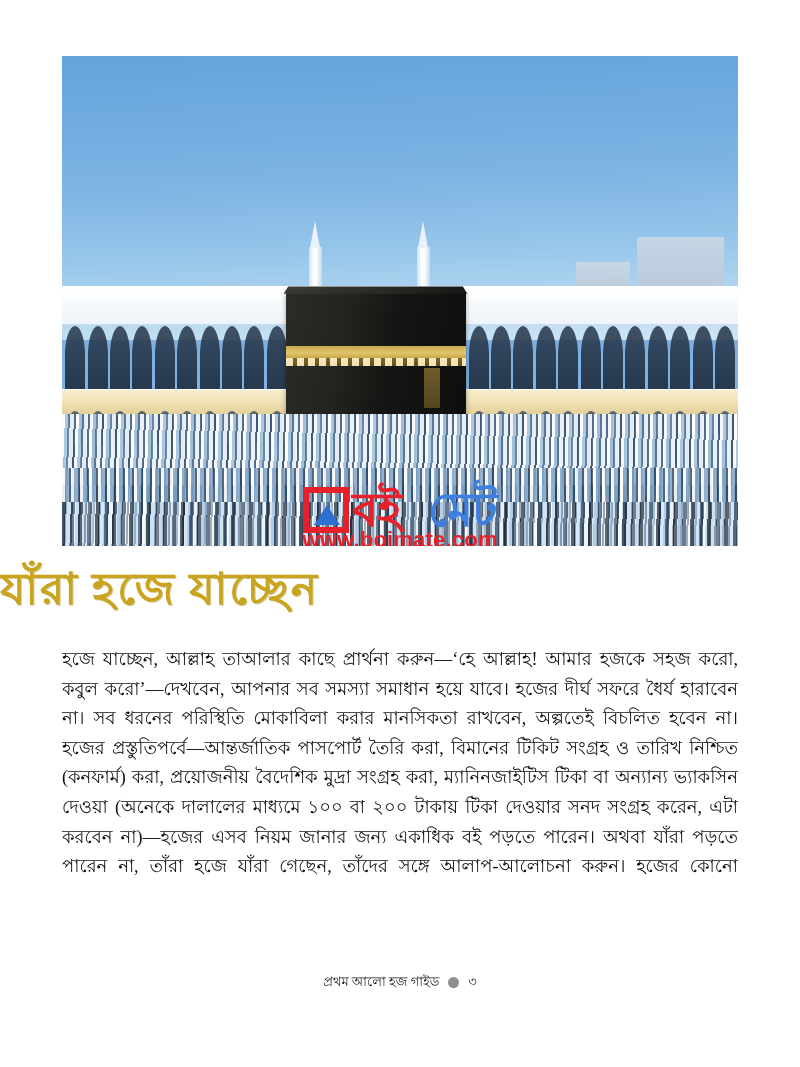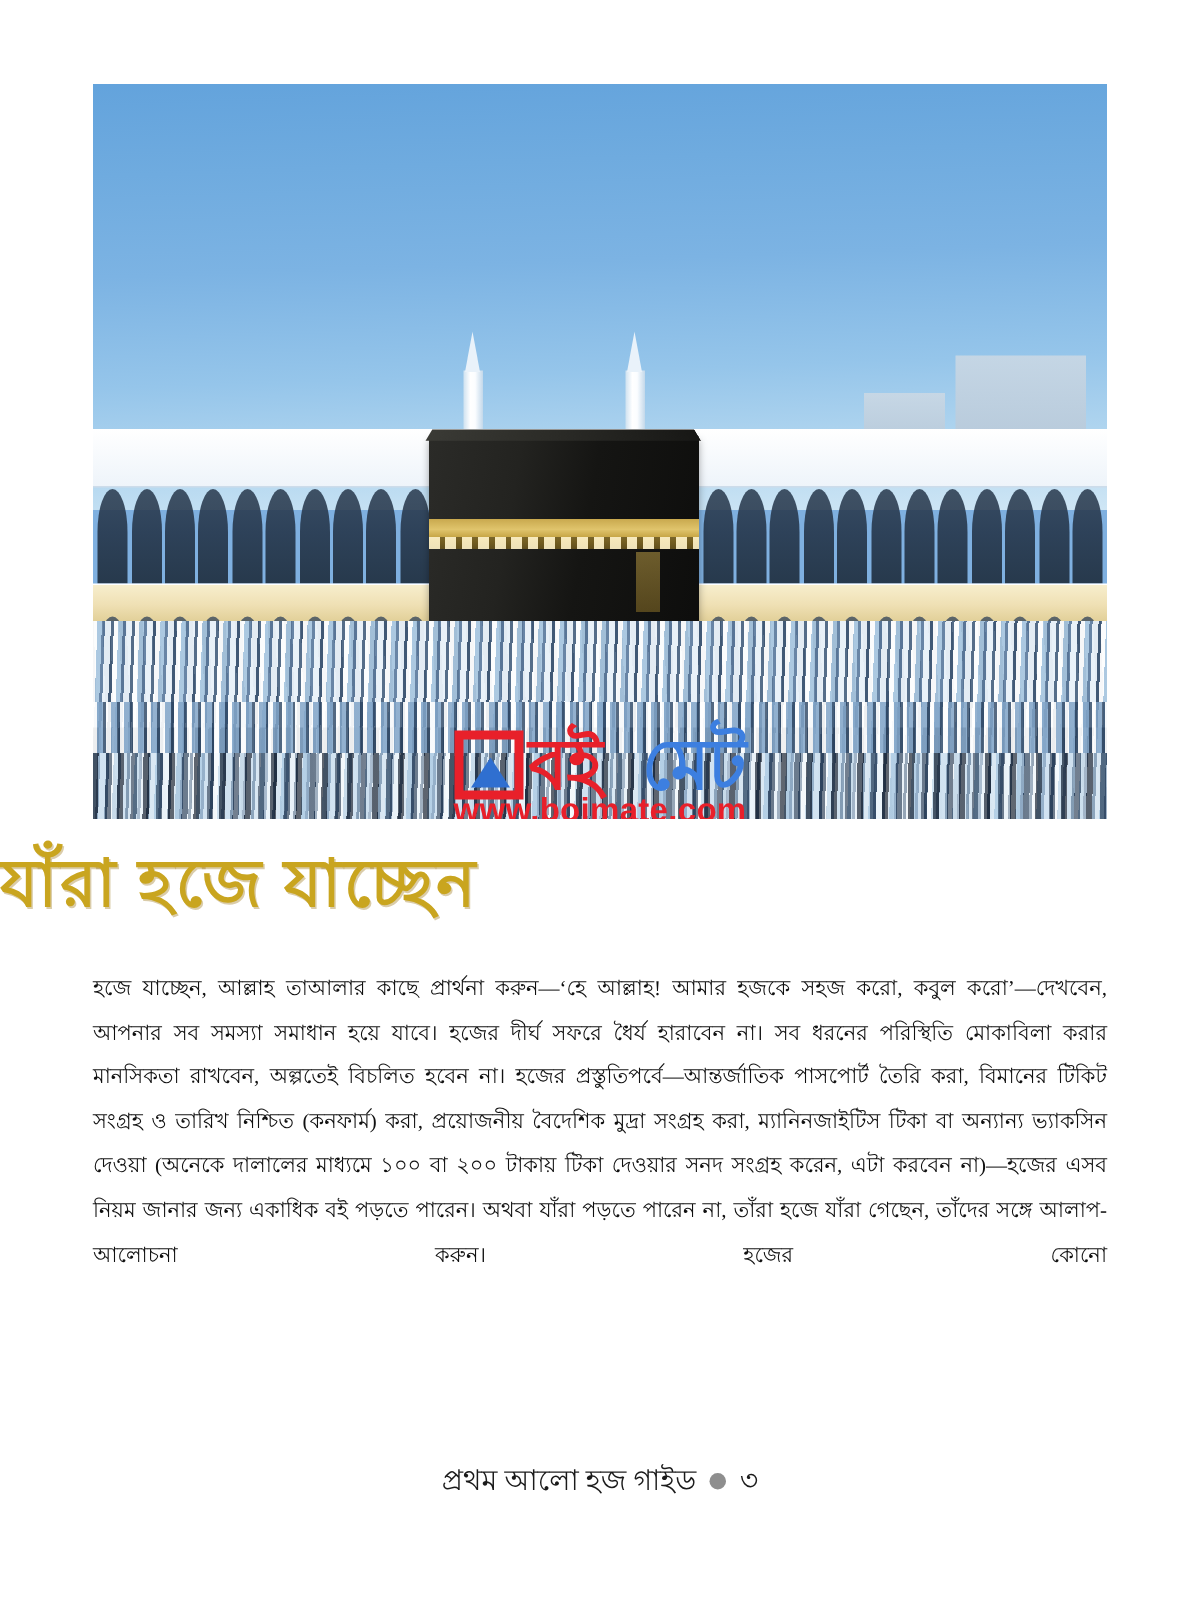--- a/index.html
+++ b/index.html
@@ -304,38 +304,38 @@
     text-shadow: 1px 1px 0 rgba(150,110,10,.35);
     font-family: "Liberation Serif", serif;
   }
 
   
   .body-text {
     position: absolute;
     left: 62px;
     top: 645px;
     width: 676px;
-    font-size: 14px;
+    font-size: 18px;
     line-height: 29.6px;
     color: #101010;
     text-align: justify;
     text-align-last: justify;
     font-family: "Liberation Serif", "DejaVu Serif", serif;
     word-spacing: .5px;
   }
   .body-text p { margin: 0; }
 
   
   .footer {
     position: absolute;
     left: 0;
     top: 972px;
     width: 800px;
     text-align: center;
-    font-size: 19px;
+    font-size: 13px;
     color: #1a1a1a;
     font-family: "Liberation Serif", serif;
   }
   .footer .dot {
     display: inline-block;
     width: 11px;
     height: 11px;
     border-radius: 50%;
     background: #8e8e8e;
     margin: 0 9px 1px 9px;

